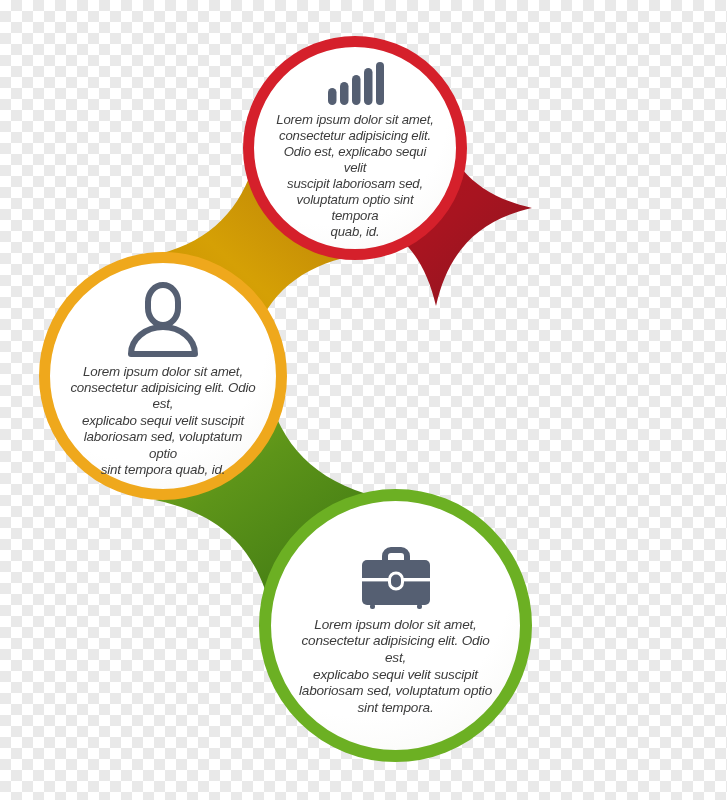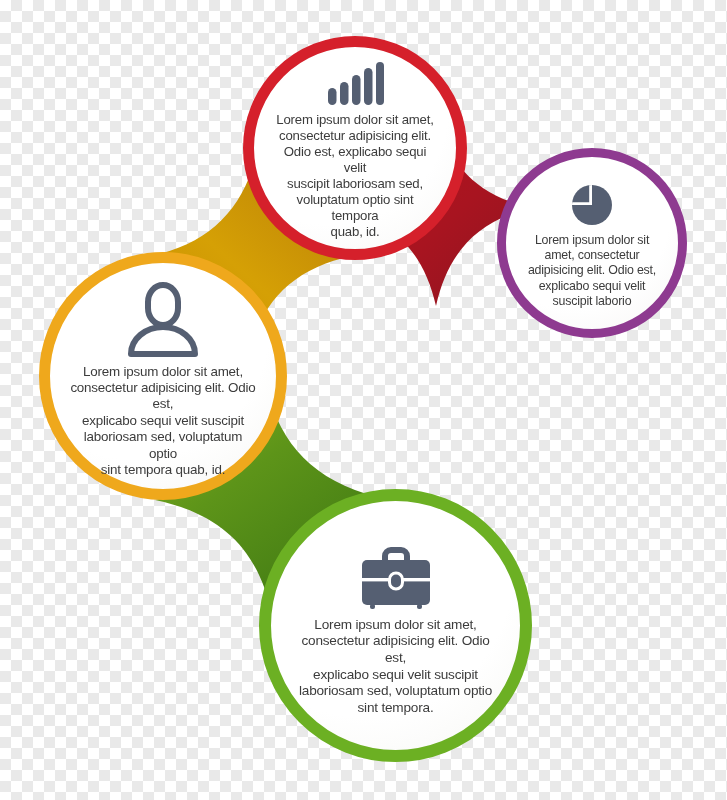--- a/index.html
+++ b/index.html
@@ -10,20 +10,21 @@
     width: 727px;
     height: 800px;
     font-family: "Liberation Sans", sans-serif;
     background: #ffffff;
     overflow: hidden;
   }
   #infographic {
     position: relative;
     width: 727px;
     height: 800px;
+    font-style: italic;
   }
   
   .checker {
     position: absolute;
     inset: 0;
     background-image:
       linear-gradient(45deg, #e9e9e9 25%, transparent 25%, transparent 75%, #e9e9e9 75%),
       linear-gradient(45deg, #e9e9e9 25%, transparent 25%, transparent 75%, #e9e9e9 75%);
     background-size: 22px 22px;
     background-position: 0 0, 11px 11px;
@@ -182,36 +183,20 @@
         </div>
         <div class="node-text">Lorem ipsum dolor sit amet,
 consectetur adipisicing elit.
 Odio est, explicabo sequi velit
 suscipit laboriosam sed,
 voluptatum optio sint tempora
 quab, id.</div>
       </div>
     </div>
 
-    <div class="node" id="node-purple">
-      <div class="node-inner">
-        <div class="node-icon">
-          <svg class="icon-svg" width="44" height="44" viewBox="0 0 44 44" aria-hidden="true">
-            <circle cx="22" cy="22" r="20" fill="#555f72"></circle>
-            <path d="M 22 22 L 22 2 A 20 20 0 0 0 2 22 Z" fill="#ffffff"></path>
-            <path d="M 19.2 19.2 L 19.2 2.2 A 19 19 0 0 0 2.4 19.2 Z" fill="#555f72"></path>
-          </svg>
-        </div>
-        <div class="node-text">Lorem ipsum dolor sit
-amet, consectetur
-adipisicing elit. Odio est,
-explicabo sequi velit
-suscipit laborio</div>
-      </div>
-    </div>
 
     <div class="node" id="node-orange">
       <div class="node-inner">
         <div class="node-icon">
           <svg class="icon-svg" width="72" height="76" viewBox="0 0 72 76" aria-hidden="true">
             <rect x="21" y="3" width="30" height="40" rx="15" ry="17" fill="none" stroke="#555f72" stroke-width="6"></rect>
             <path d="M 4 72 A 32 27 0 0 1 68 72 Z" fill="none" stroke="#555f72" stroke-width="6" stroke-linejoin="round"></path>
           </svg>
         </div>
         <div class="node-text">Lorem ipsum dolor sit amet,

